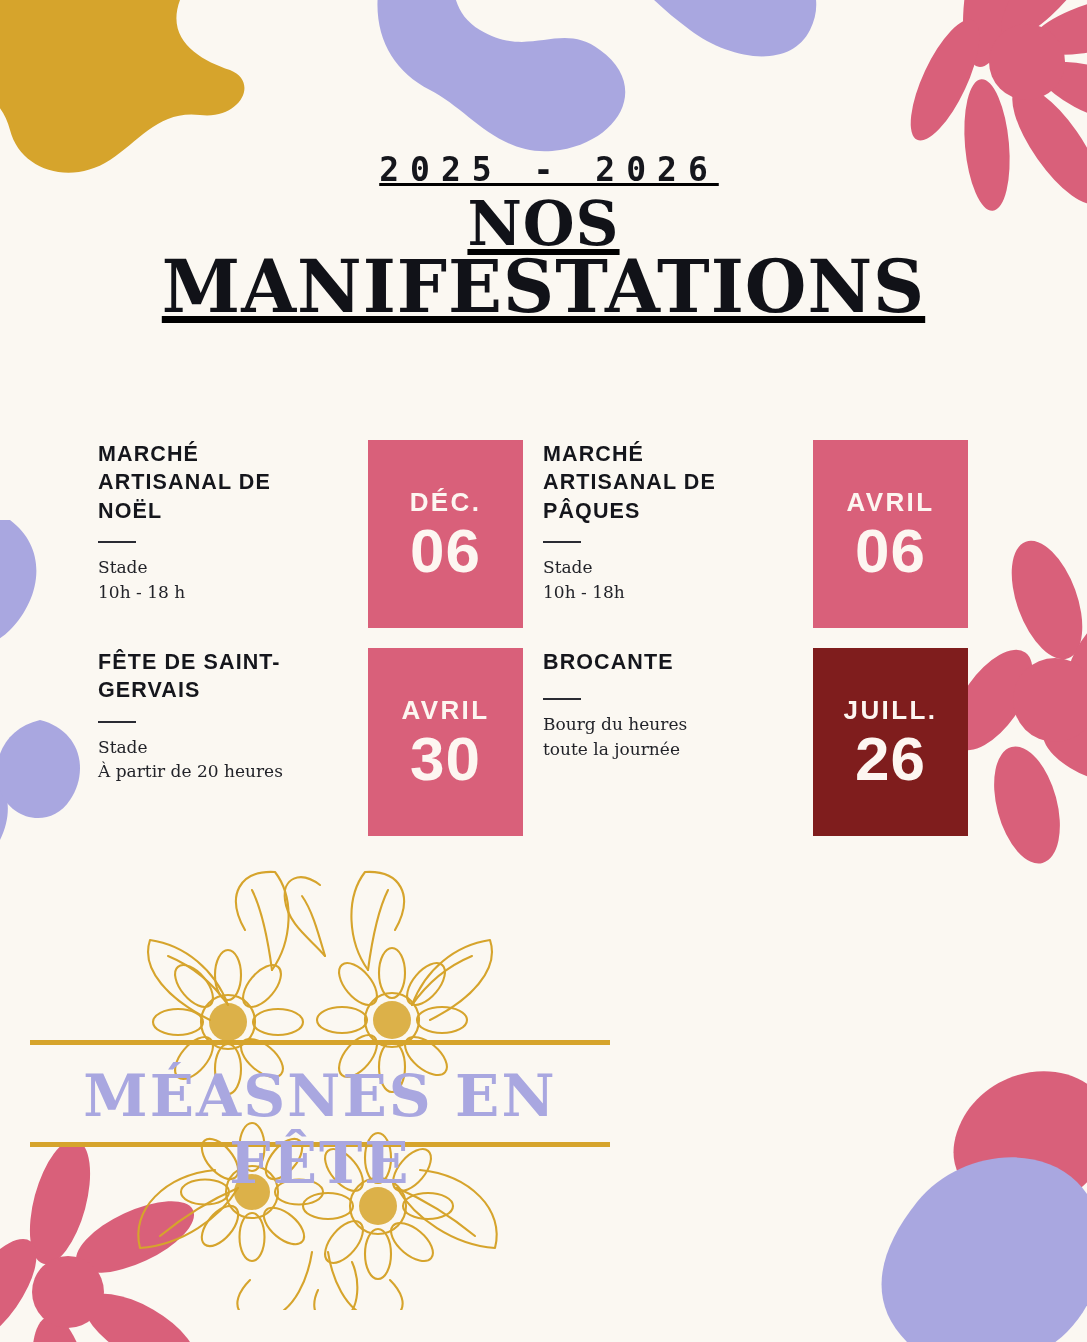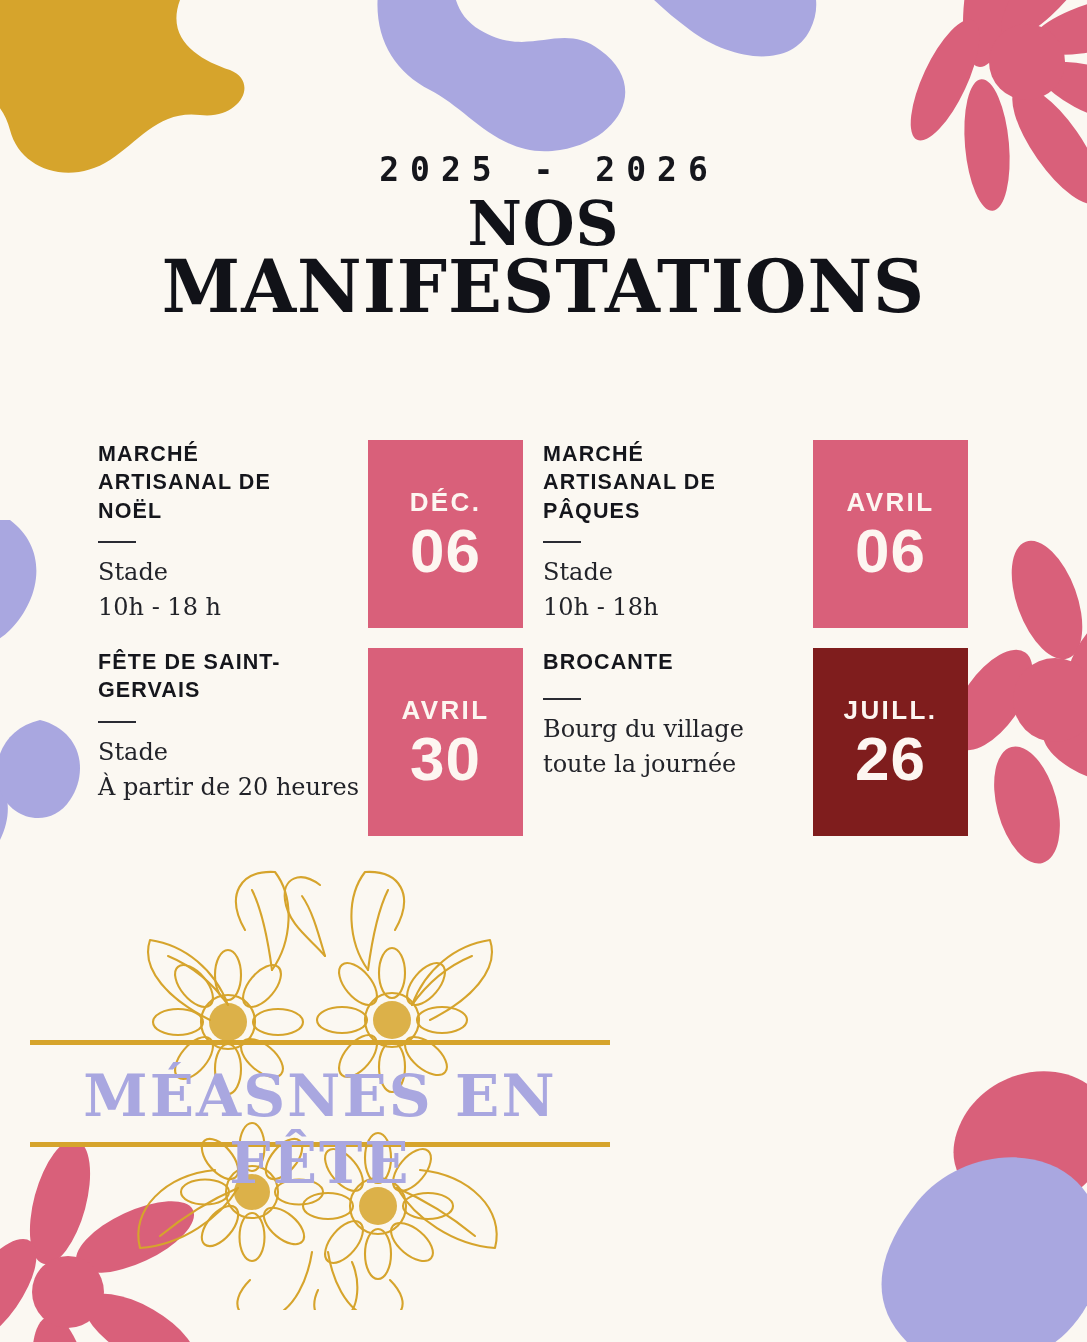--- a/index.html
+++ b/index.html
@@ -42,20 +42,21 @@
   .deco-br2 { right: -30px; bottom: 120px; width: 180px; height: 170px; }
 
   
   .header {
     position: absolute;
     top: 150px;
     left: 0;
     width: 100%;
     text-align: center;
     z-index: 5;
+    text-decoration: underline;
   }
   .year {
     font-family: "DejaVu Sans Mono", monospace;
     font-weight: 700;
     font-size: 33px;
     letter-spacing: 11px;
     color: #15161c;
     margin: 0 0 6px 0;
     padding-left: 11px;
   }
@@ -105,21 +106,21 @@
     margin: 0;
   }
   .rule {
     width: 38px;
     height: 2px;
     background: #2a2b33;
     margin: 16px 0 12px 0;
   }
   .ev-meta {
     font-family: "DejaVu Serif", serif;
-    font-size: 24px;
+    font-size: 17px;
     line-height: 1.45;
     color: #222329;
   }
   .ev-meta div { white-space: nowrap; }
 
   .datebox {
     width: 155px;
     height: 188px;
     display: flex;
     flex-direction: column;
@@ -290,21 +291,21 @@
     </div>
     <div class="datebox db-pink">
       <div class="db-month">AVRIL</div>
       <div class="db-day">30</div>
     </div>
 
     <div class="ev-text row2 row2-right">
       <div class="ev-name">BROCANTE</div>
       <div class="rule"></div>
       <div class="ev-meta">
-        <div>Bourg du village</div>
+        <div>Bourg du heures</div>
         <div>toute la journée</div>
       </div>
     </div>
     <div class="datebox db-gold">
       <div class="db-month">JUILL.</div>
       <div class="db-day">26</div>
     </div>
 
   </div>
 

